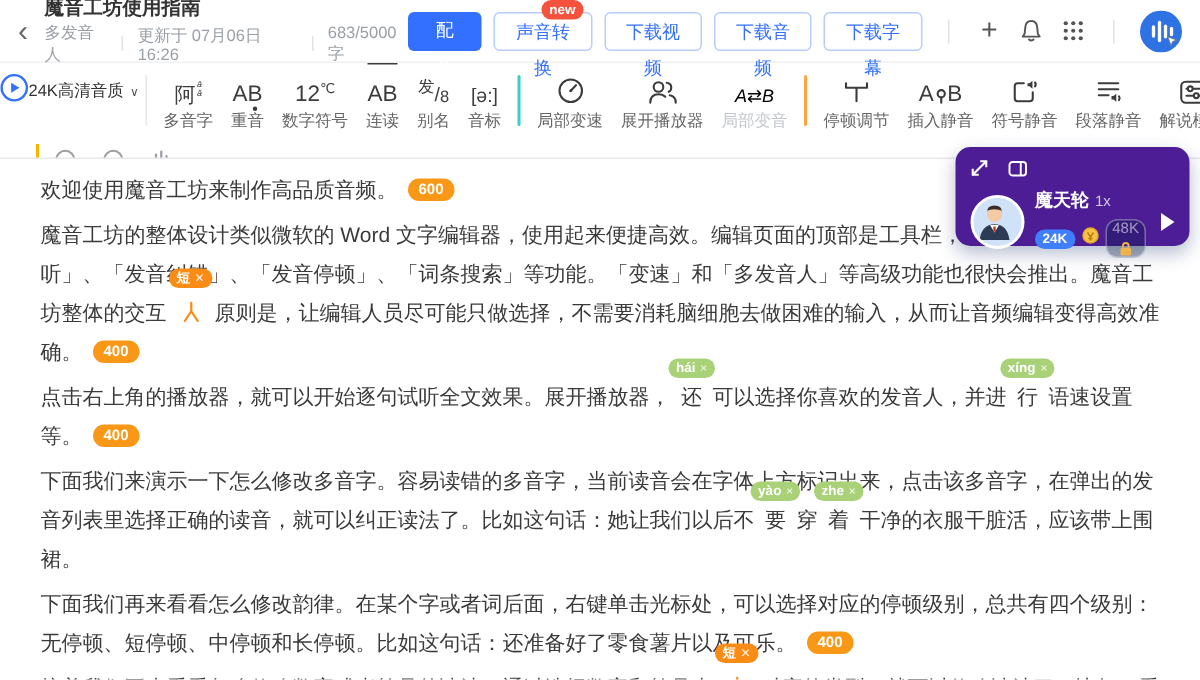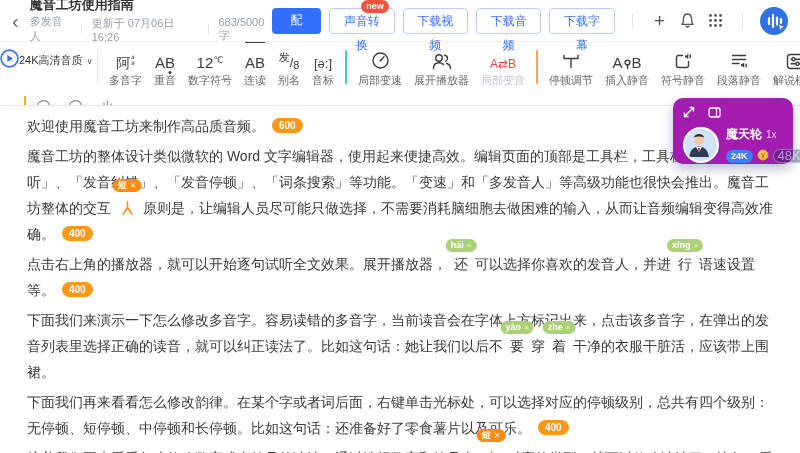--- a/index.html
+++ b/index.html
@@ -30,21 +30,21 @@
   .toolbar{height:54px;display:flex;align-items:flex-start;padding:3px 0 0 0;box-sizing:border-box;}
   .tb-left{width:92px;display:flex;align-items:center;padding-top:4px;flex:none;}
   .play-circle{cursor:pointer;height:19px;}
   .quality{font-size:11px;color:#333;margin-top:4px;cursor:pointer;white-space:nowrap;}
   .quality .chev{font-size:8px;color:#555;margin-left:1px;}
   .tb-items{display:flex;align-items:flex-start;}
   .tb-item{display:flex;flex-direction:column;align-items:center;padding:2px 6px 0;cursor:pointer;}
   .tb-item .tb-icon{height:23px;display:flex;align-items:flex-end;justify-content:center;
     font-size:15px;color:#3c3c3c;position:relative;}
   .tb-item .tb-label{font-size:11px;color:#666;margin-top:3px;white-space:nowrap;}
-  .tb-item.disabled .tb-icon,.tb-item.disabled .tb-icon .tx{color:#ef4444;}
+  .tb-item.disabled .tb-icon,.tb-item.disabled .tb-icon .tx{color:#000000;font-style:italic;}
   .tb-item.disabled .tb-label{color:#c3c7ce;}
   .tb-div{width:2px;height:34px;margin:5px 5px 0;border-radius:1px;flex:none;}
   .tb-div.gray{width:1px;background:#e7e7e7;}
   .tb-div.cyan{background:#36cfc9;}
   .tb-div.orange{background:#ffa53d;}
   .tx{font-weight:400;line-height:1;}
   .pstack{display:inline-flex;flex-direction:column;font-size:6px;line-height:6px;color:#3c3c3c;
     margin-left:1px;transform:translateY(-4px);}
   .dotb{position:relative;}
   .dotb::after{content:"";position:absolute;left:50%;bottom:-4px;transform:translateX(-50%);
@@ -68,36 +68,36 @@
   .annot{position:relative;display:inline-block;margin:0 7px;}
   .pill{position:absolute;left:50%;top:-12px;transform:translateX(-50%);background:#a9d178;
     color:#fff;font-size:9px;line-height:13px;padding:0 5px;border-radius:7px;white-space:nowrap;
     z-index:5;cursor:pointer;font-weight:700;}
   .pill .x{margin-left:3px;font-size:8px;opacity:.9;font-weight:400;}
   .pausemark{position:relative;display:inline-block;width:14px;text-align:center;margin:0 9px;}
   .pausemark .pill{background:#fa8c16;top:-16px;}
   .pausemark svg{vertical-align:-2px;}
 
   
-  .player{position:absolute;top:98px;right:7px;width:120px;height:66px;background:#a21caf;
+  .player{position:absolute;top:98px;right:7px;width:156px;height:66px;background:#4c1d95;
     border-radius:10px;box-shadow:0 5px 12px rgba(23,48,105,.3);padding:8px 10px;box-sizing:border-box;
     color:#fff;z-index:20;}
   .p-top{display:flex;gap:13px;align-items:center;height:12px;}
   .p-top span{cursor:pointer;display:inline-flex;}
   .p-main{display:flex;align-items:center;margin-top:6px;gap:7px;}
   .p-avatar{width:32px;height:32px;border-radius:50%;border:2px solid #fff;background:#cfe2f7;
     overflow:hidden;flex:none;cursor:pointer;}
   .p-name{font-size:12px;font-weight:700;white-space:nowrap;}
   .p-speed{font-size:10px;opacity:.75;margin-left:4px;font-weight:400;}
   .p-badges{display:flex;align-items:center;gap:4px;margin-top:4px;}
   .b24{background:#3f7efc;border-radius:8px;font-size:9px;line-height:13px;padding:0 5px;
     font-weight:700;cursor:pointer;}
   .b48{display:inline-flex;align-items:center;gap:2px;border:1px solid rgba(255,255,255,.35);
-    background:rgba(9,28,74,.35);color:rgba(255,255,255,.55);border-radius:8px;font-size:13px;
-    line-height:12px;padding:0 4px;cursor:pointer;}
+    background:rgba(9,28,74,.35);color:rgba(255,255,255,.55);border-radius:8px;font-size:10px;
+    line-height:12px;padding:0 4px;cursor:pointer;flex-direction:column;}
   .p-play{margin-left:auto;width:0;height:0;border-left:9px solid #fff;border-top:6px solid transparent;
     border-bottom:6px solid transparent;cursor:pointer;flex:none;}
 </style>
 </head>
 <body>
 
 <div class="app">
 
   <header class="nav">
     <div class="nav-left">

